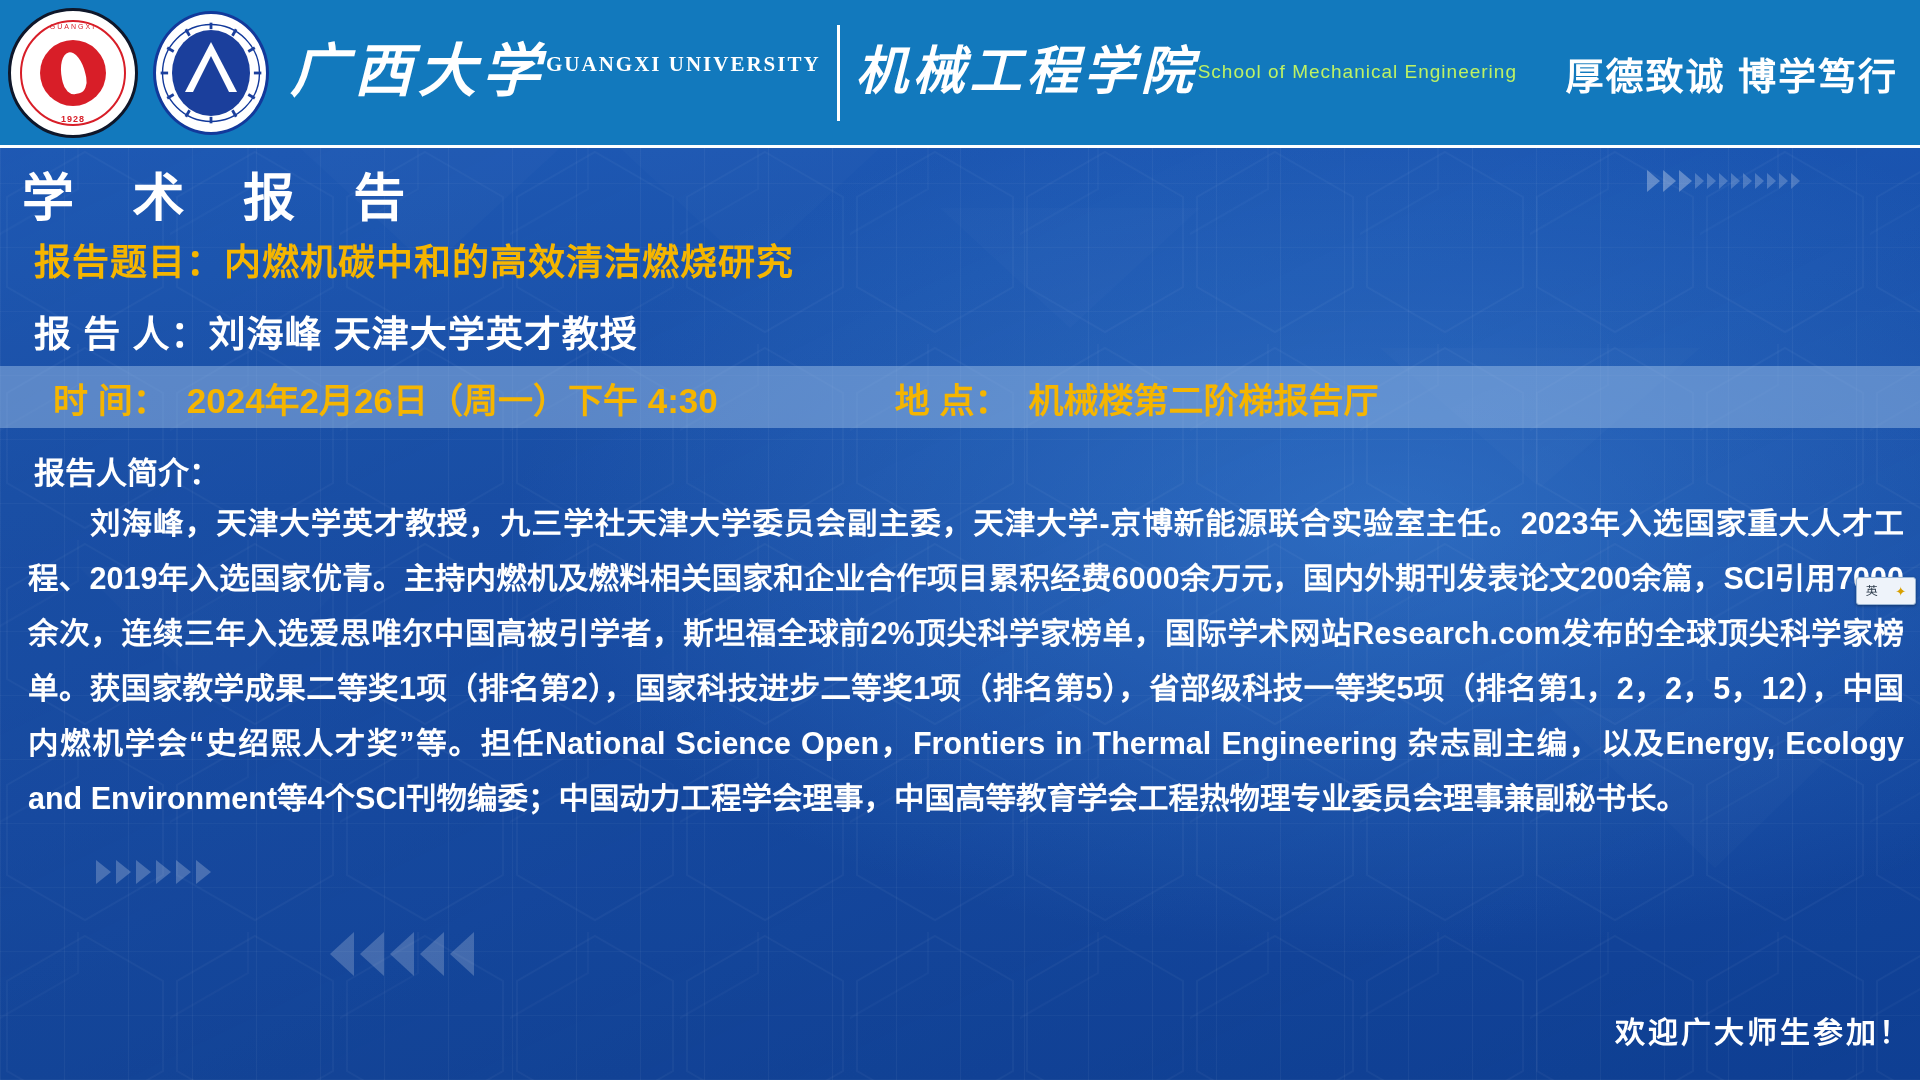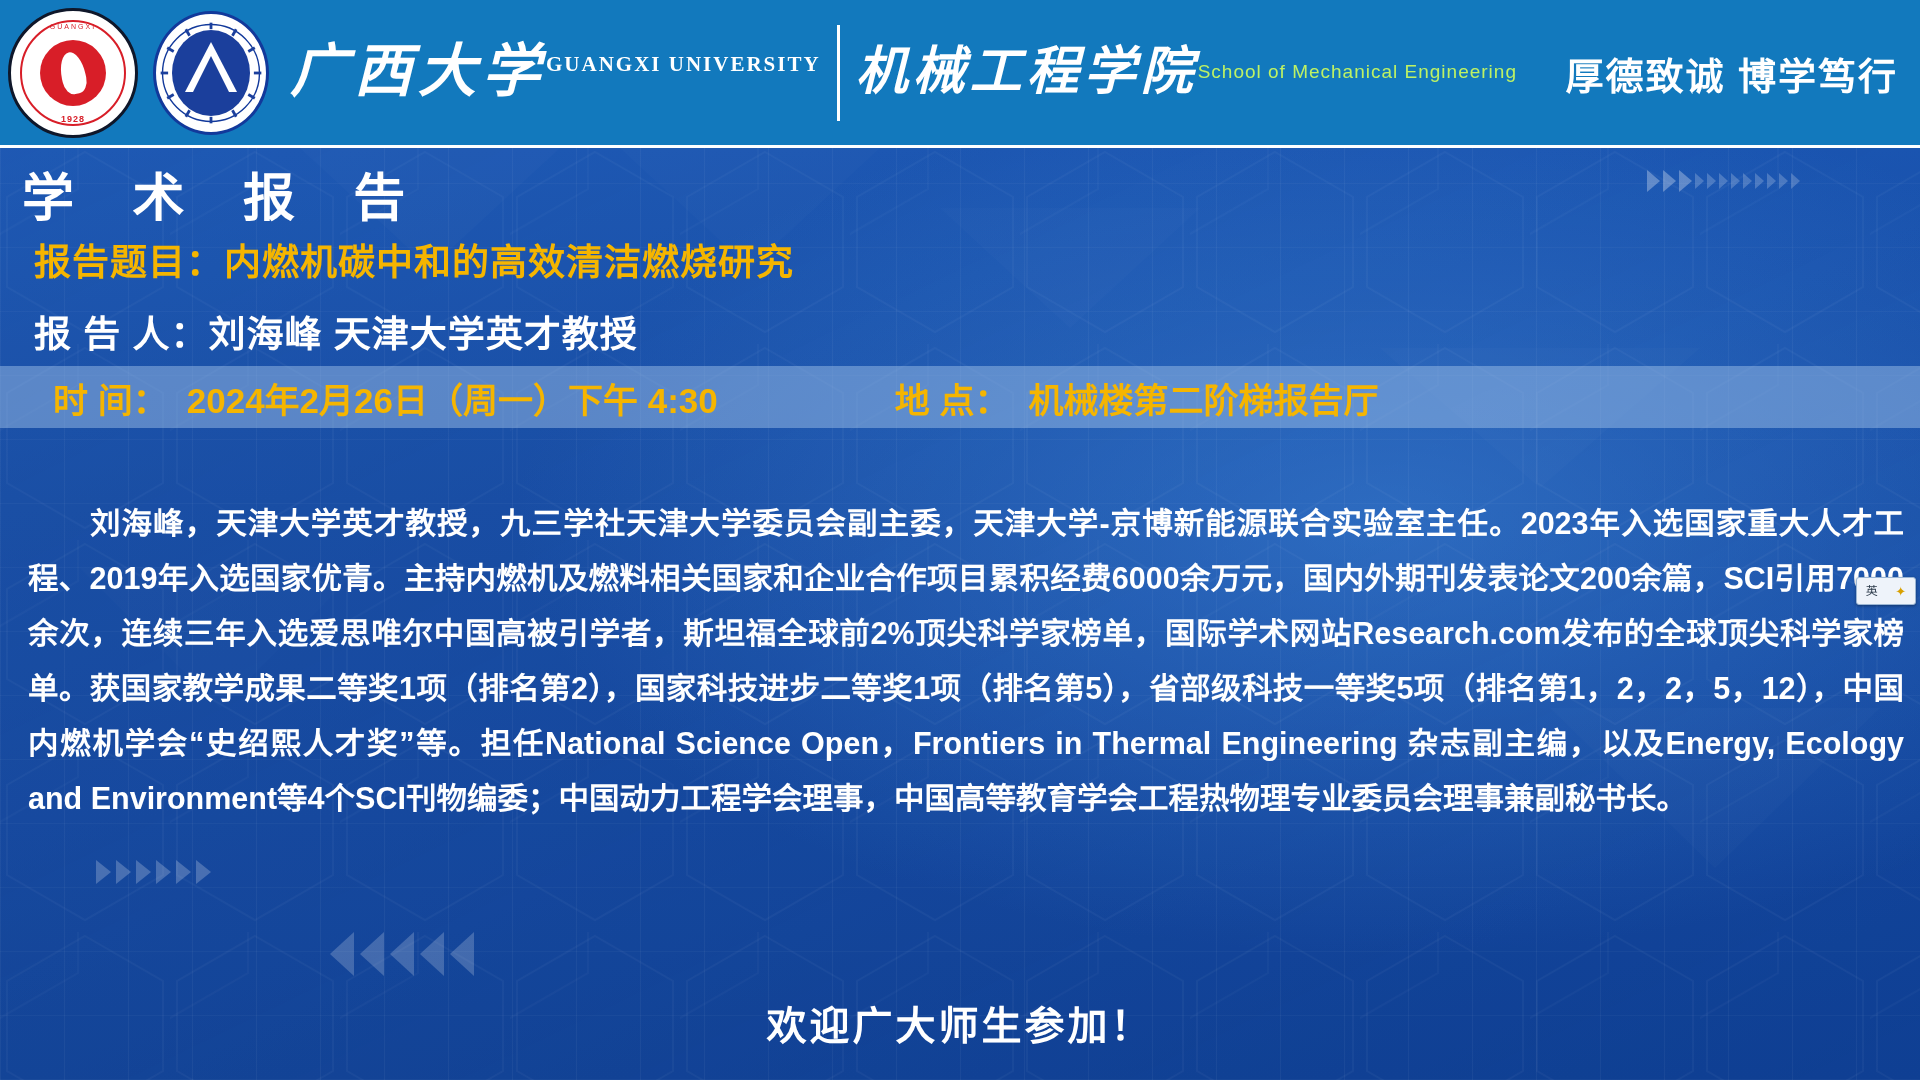--- a/index.html
+++ b/index.html
@@ -159,22 +159,22 @@
     position:absolute;left:34px;top:300px;
     font-size:31px;font-weight:bold;color:#ffffff;
   }
   .bio-body{
     position:absolute;left:28px;right:16px;top:348px;
     font-size:30.5px;font-weight:bold;color:#ffffff;
     line-height:55px;text-align:justify;text-justify:inter-character;
     text-indent:62px;
   }
   .welcome{
-    position:absolute;left:0;right:0;bottom:28px;text-align:center;
-    font-size:40px;font-weight:bold;color:#ffffff;letter-spacing:3px;
+    position:absolute;left:0;right:8px;bottom:28px;text-align:right;
+    font-size:30px;font-weight:bold;color:#ffffff;letter-spacing:3px;
   }
 
   .arrows-right{position:absolute;left:96px;bottom:196px;display:flex;gap:5px;opacity:.22;}
   .arrows-right .a{
     width:0;height:0;border-top:12px solid transparent;border-bottom:12px solid transparent;
     border-left:15px solid #ffffff;
   }
   .arrows-left{position:absolute;left:330px;bottom:104px;display:flex;gap:6px;opacity:.20;}
   .arrows-left .a{
     width:0;height:0;border-top:22px solid transparent;border-bottom:22px solid transparent;
@@ -297,20 +297,21 @@
 
     <div class="band">
       <div class="band-time">
         <span class="lab">时        间：</span><span class="val">2024年2月26日（周一）下午 4:30</span>
       </div>
       <div class="band-place">
         <span class="lab">地   点：</span><span class="val">机械楼第二阶梯报告厅</span>
       </div>
     </div>
 
+    <div class="bio-head">报告人简介：</div>
     <div class="bio-body">刘海峰，天津大学英才教授，九三学社天津大学委员会副主委，天津大学-京博新能源联合实验室主任。2023年入选国家重大人才工程、2019年入选国家优青。主持内燃机及燃料相关国家和企业合作项目累积经费6000余万元，国内外期刊发表论文200余篇，SCI引用7000余次，连续三年入选爱思唯尔中国高被引学者，斯坦福全球前2%顶尖科学家榜单，国际学术网站Research.com发布的全球顶尖科学家榜单。获国家教学成果二等奖1项（排名第2），国家科技进步二等奖1项（排名第5），省部级科技一等奖5项（排名第1，2，2，5，12），中国内燃机学会“史绍熙人才奖”等。担任National Science Open，Frontiers in Thermal Engineering 杂志副主编，以及Energy, Ecology and Environment等4个SCI刊物编委；中国动力工程学会理事，中国高等教育学会工程热物理专业委员会理事兼副秘书长。</div>
 
     <div class="arrows-right">
       <span class="a"></span>
       <span class="a"></span>
       <span class="a"></span>
       <span class="a"></span>
       <span class="a"></span>
       <span class="a"></span>
     </div>

